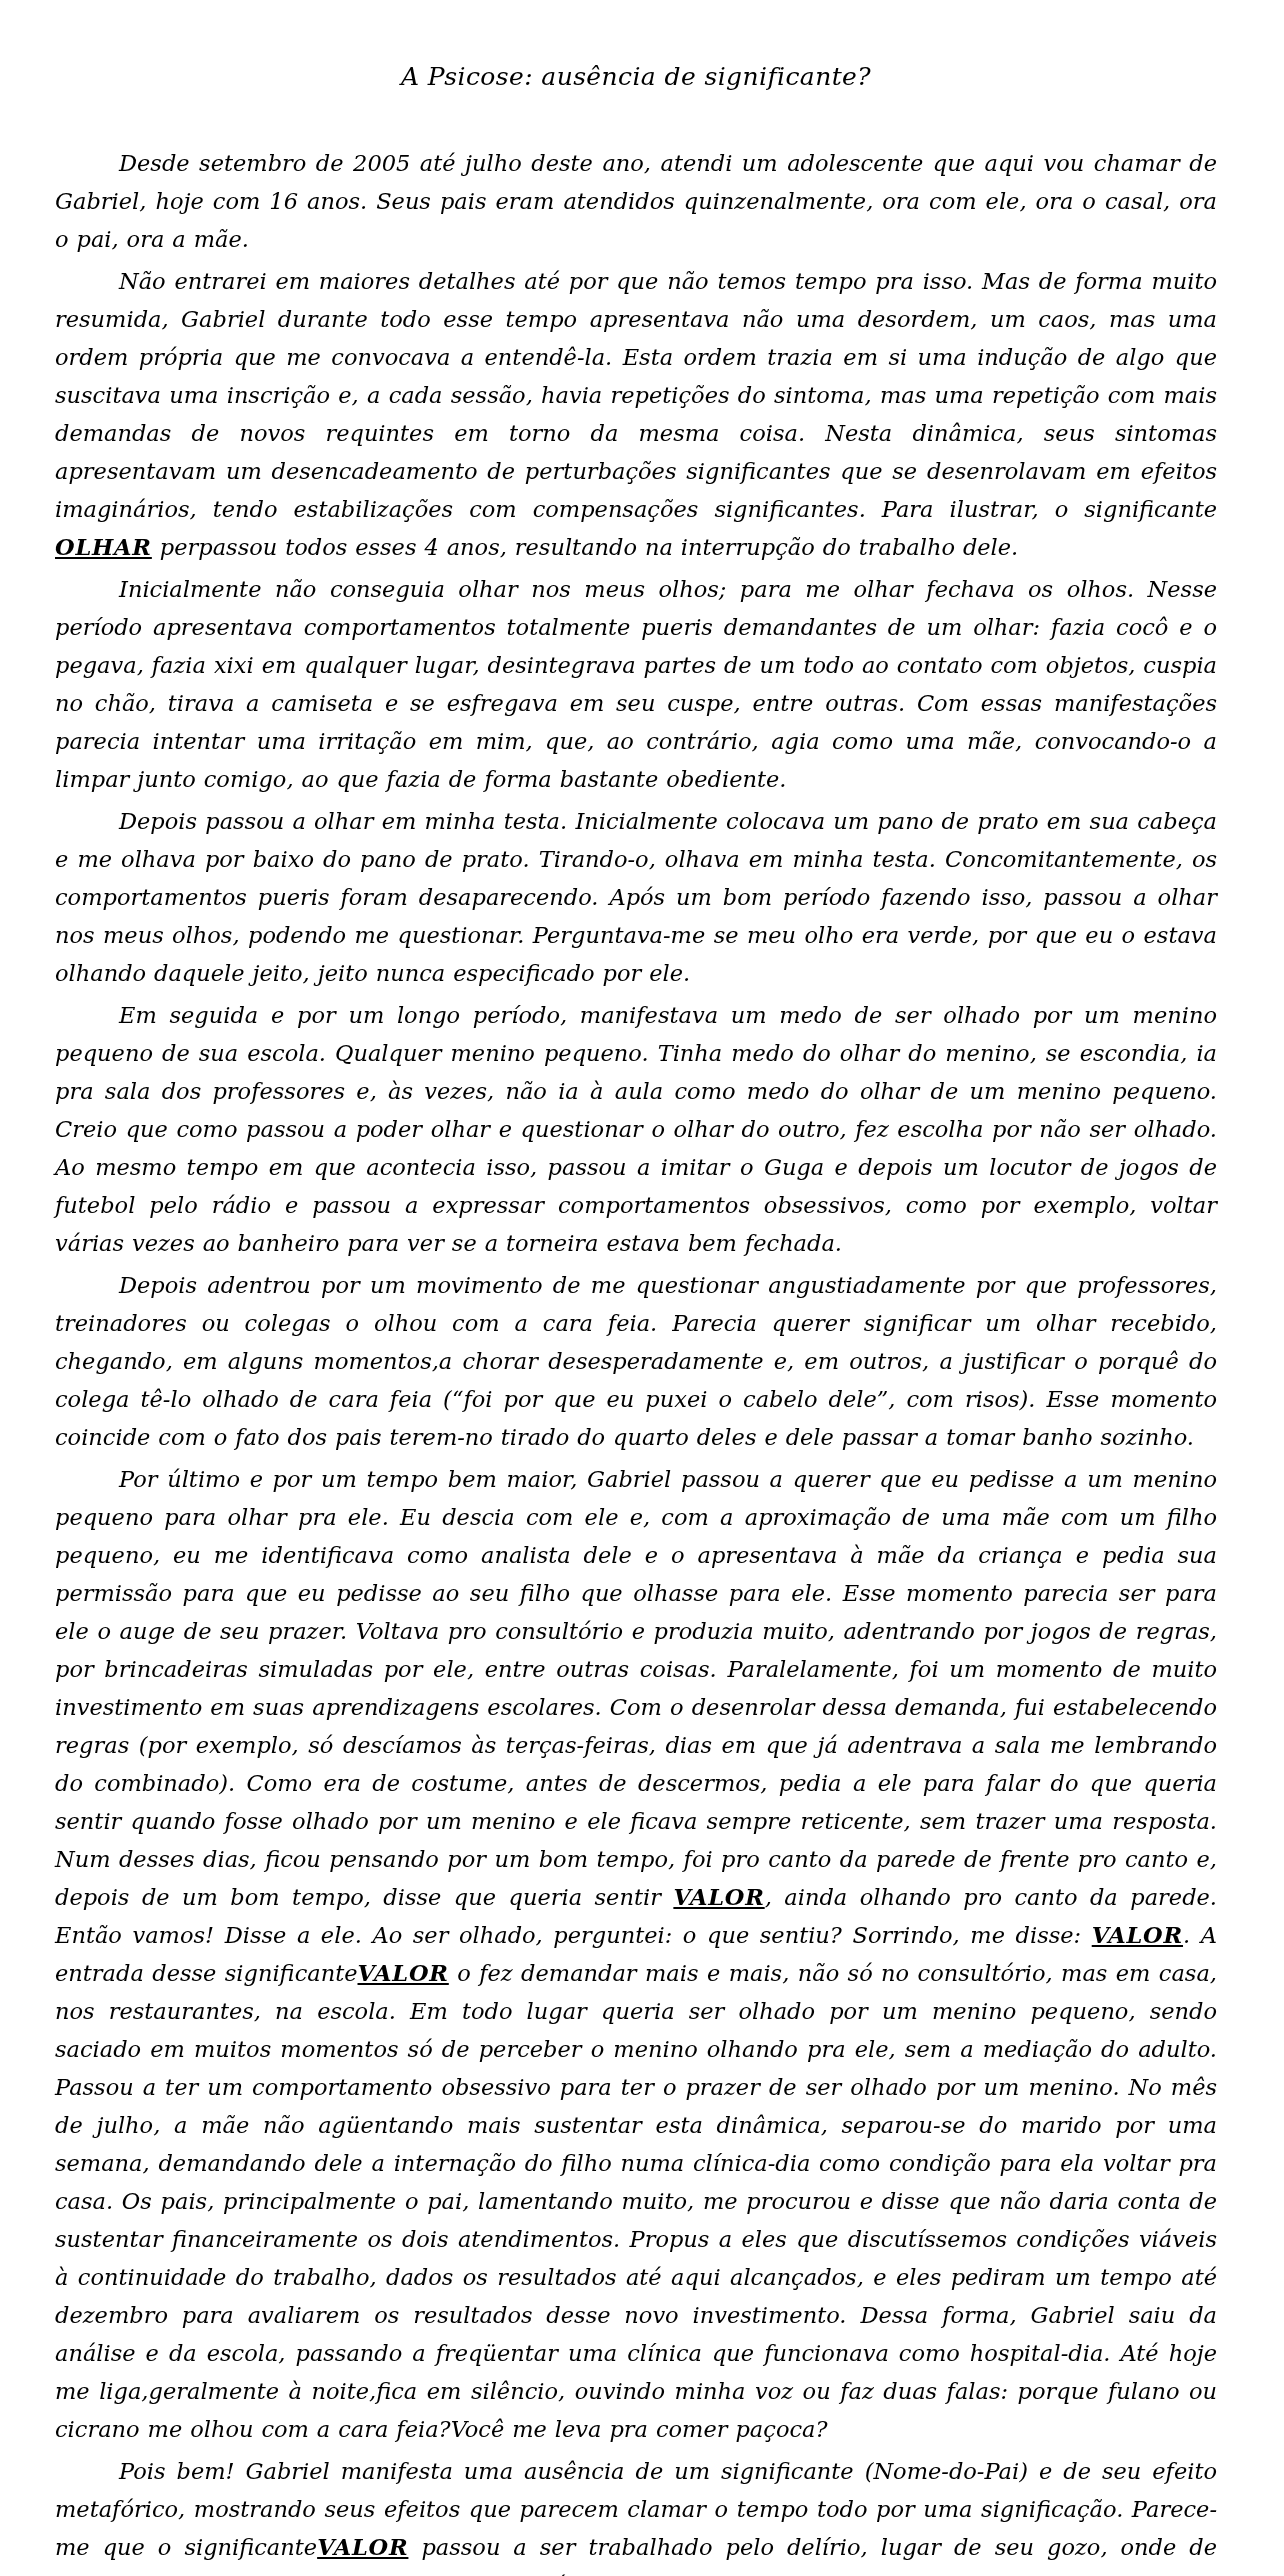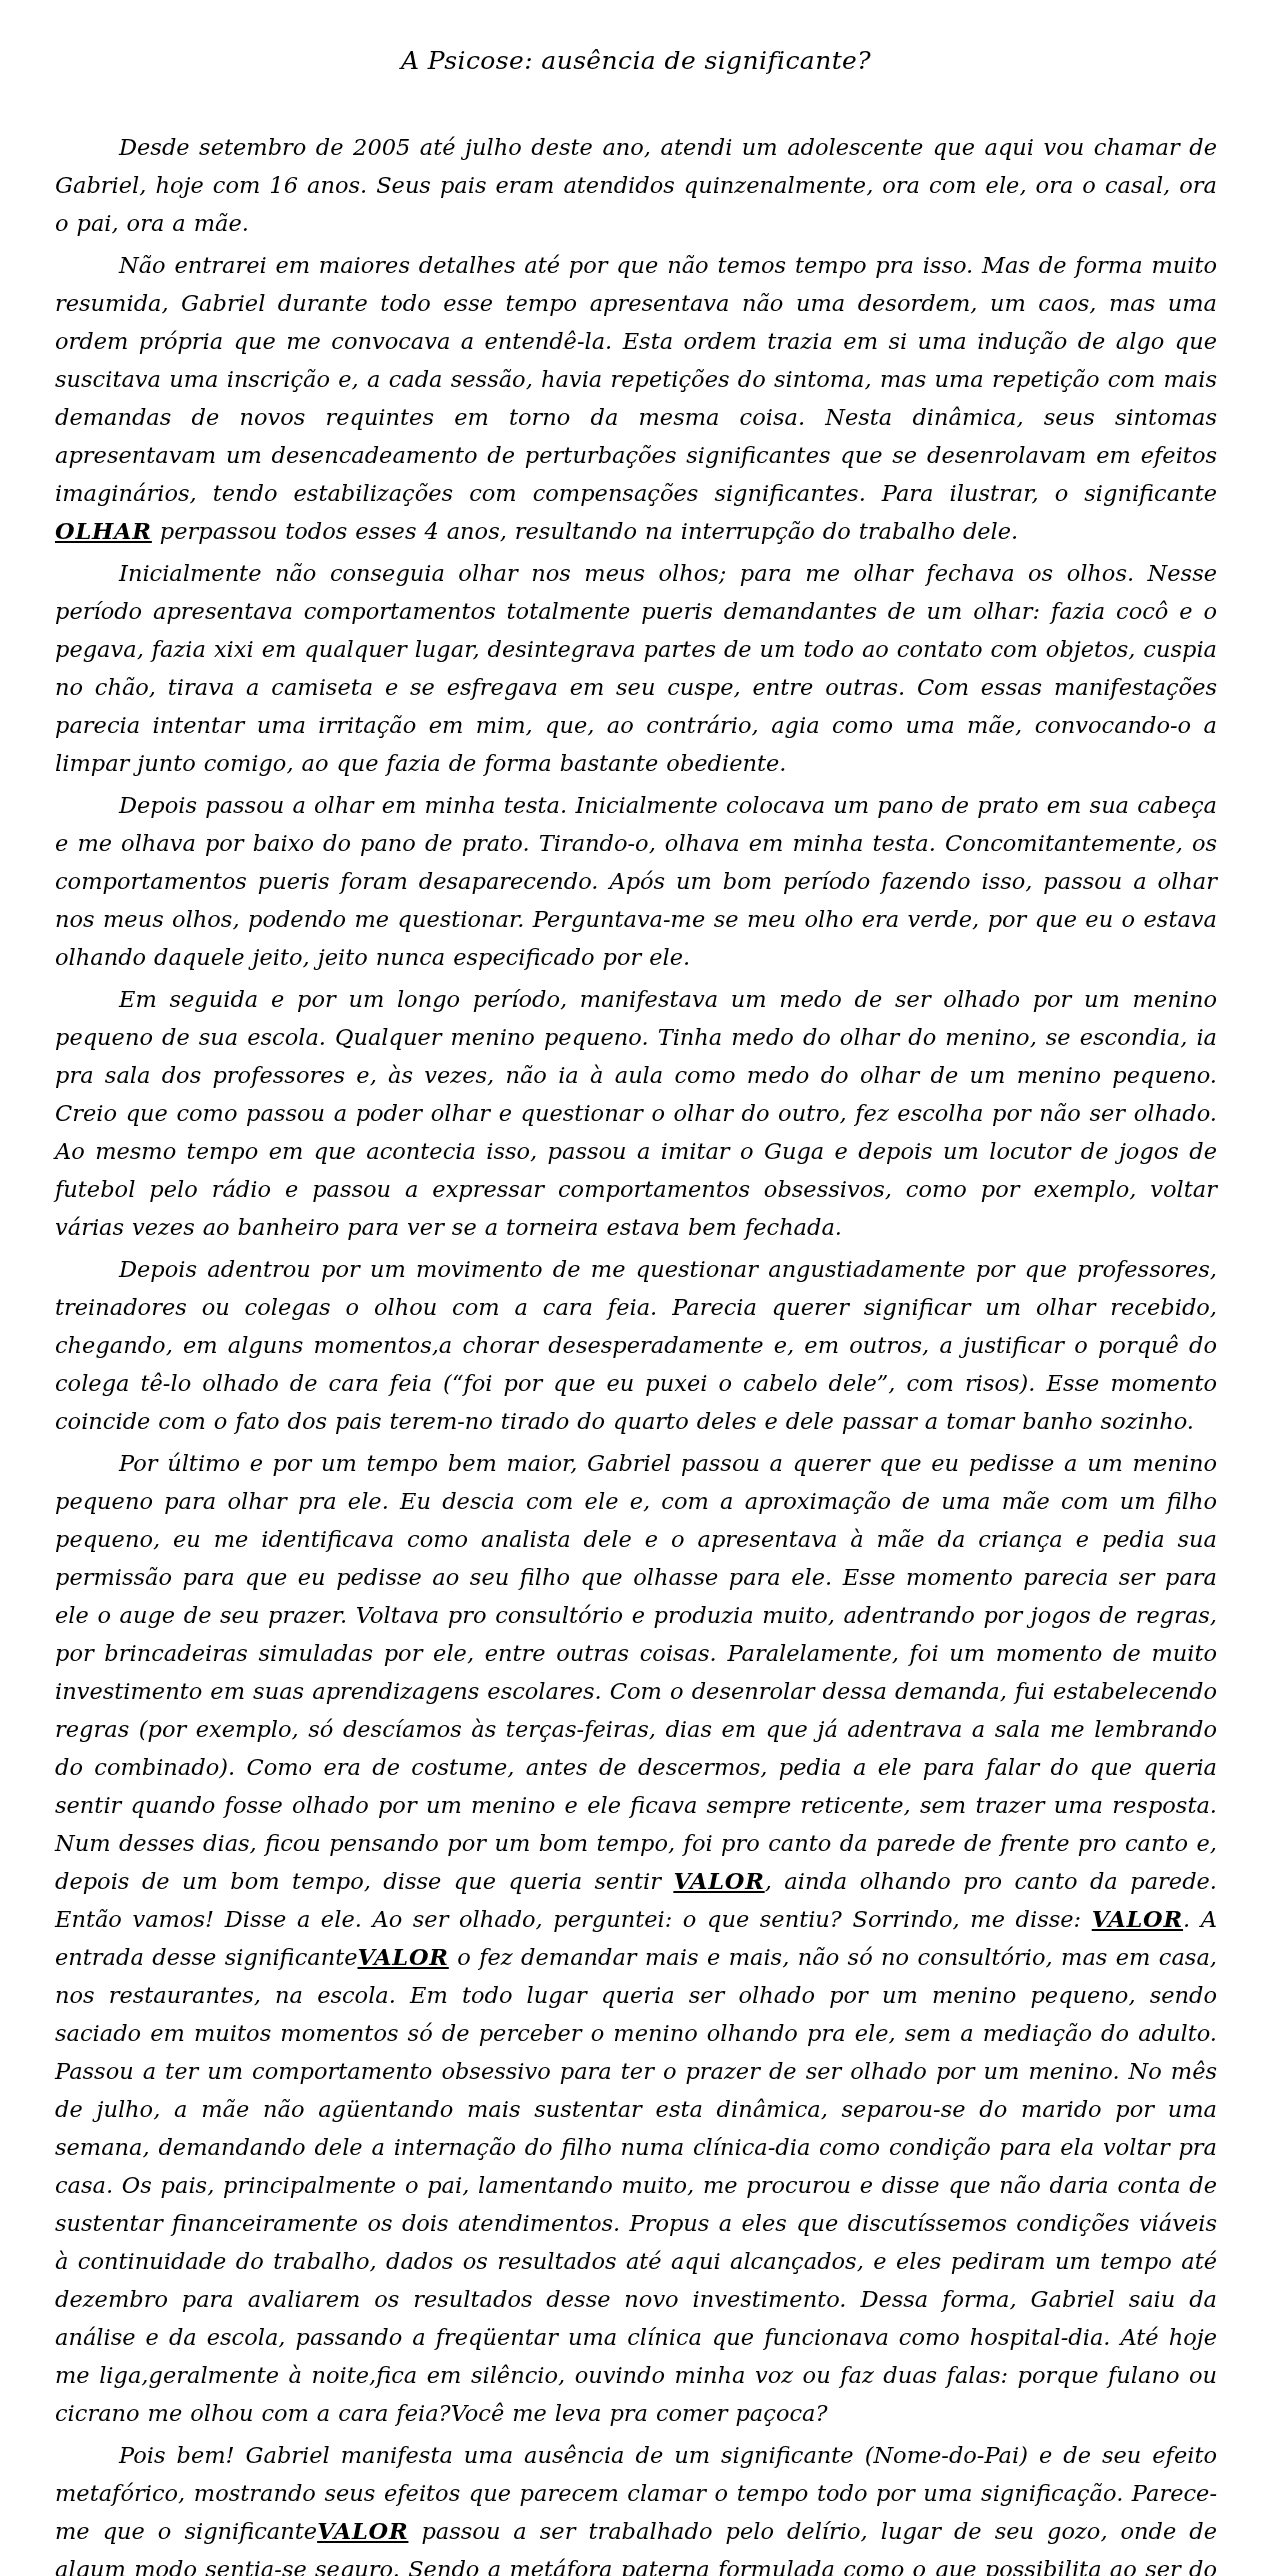--- a/index.html
+++ b/index.html
@@ -18,21 +18,21 @@
     color: #000000;
     padding: 45px 64px 32px 51px;
     font-family: "DejaVu Serif", serif;
     font-style: italic;
   }
   .title {
     font-size: 25px;
     font-weight: normal;
     line-height: 32px;
     text-align: center;
-    margin: 0 0 51px 0;
+    margin: 16px 0 51px 0;
     letter-spacing: 0.4px;
   }
   p.para {
     margin: 4px;
     text-align: justify;
     font-size: 22.5px;
     line-height: 38px;
     text-indent: 64px;
     word-spacing: 0.8px;
   }

